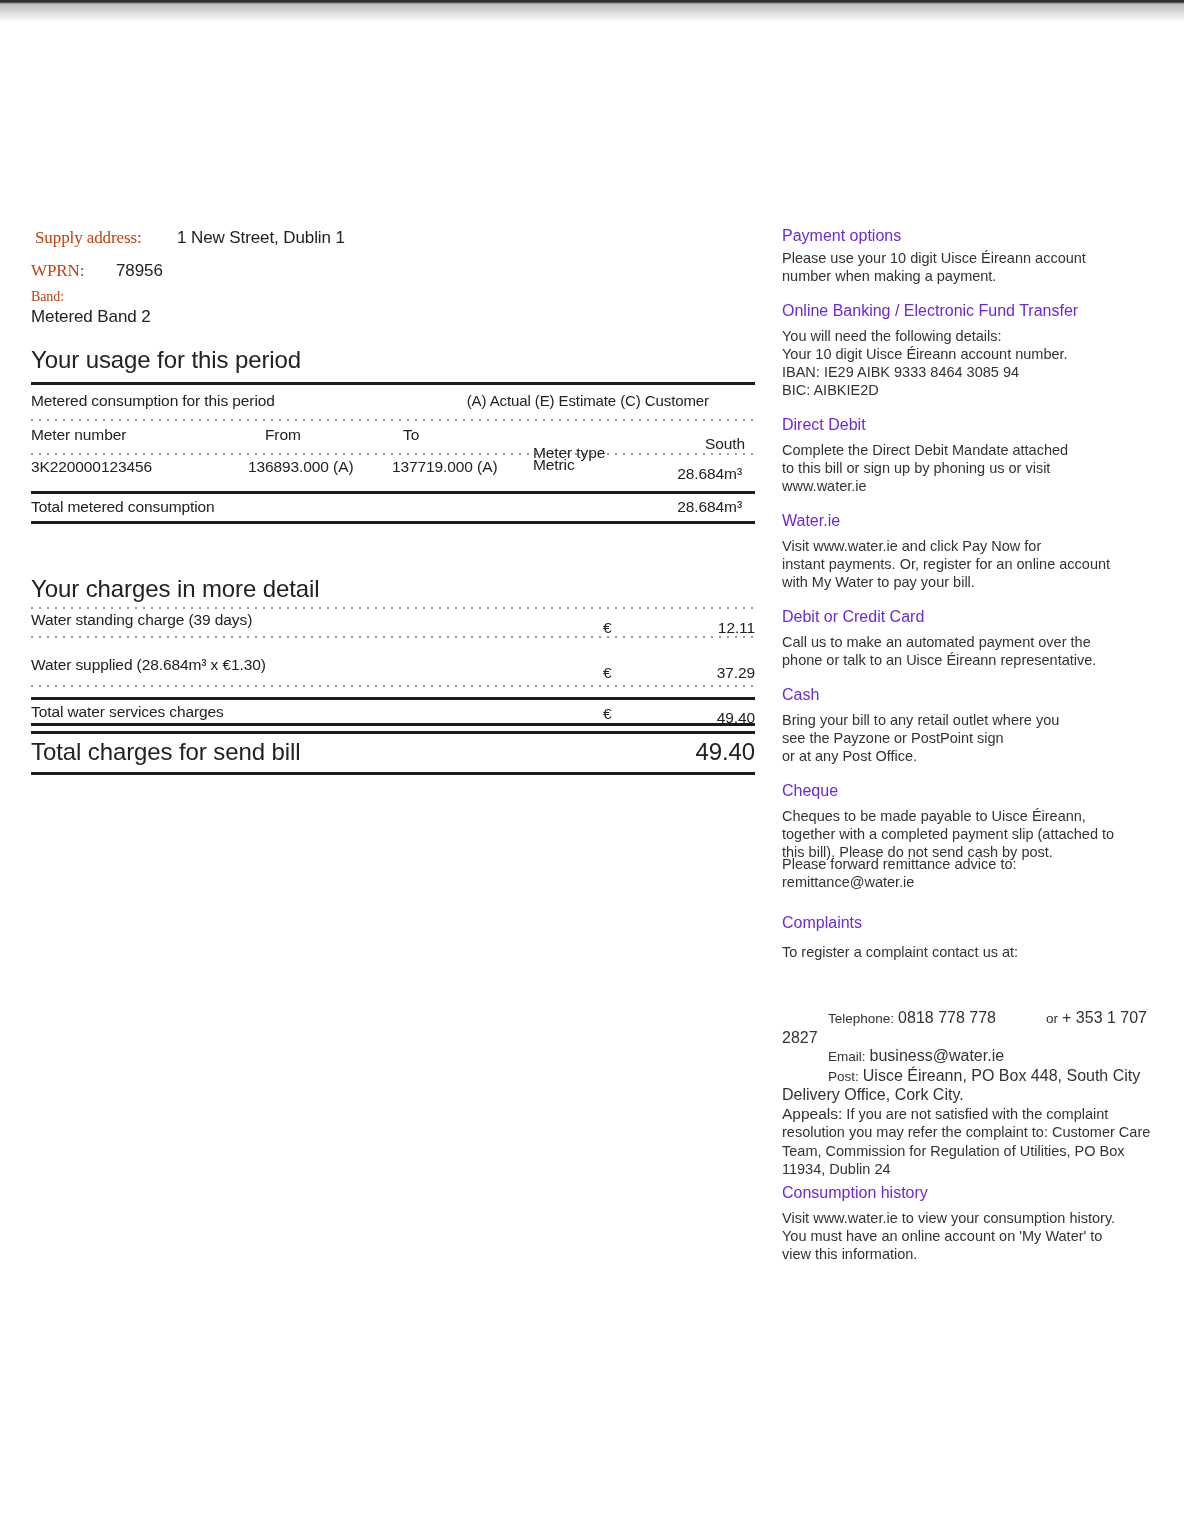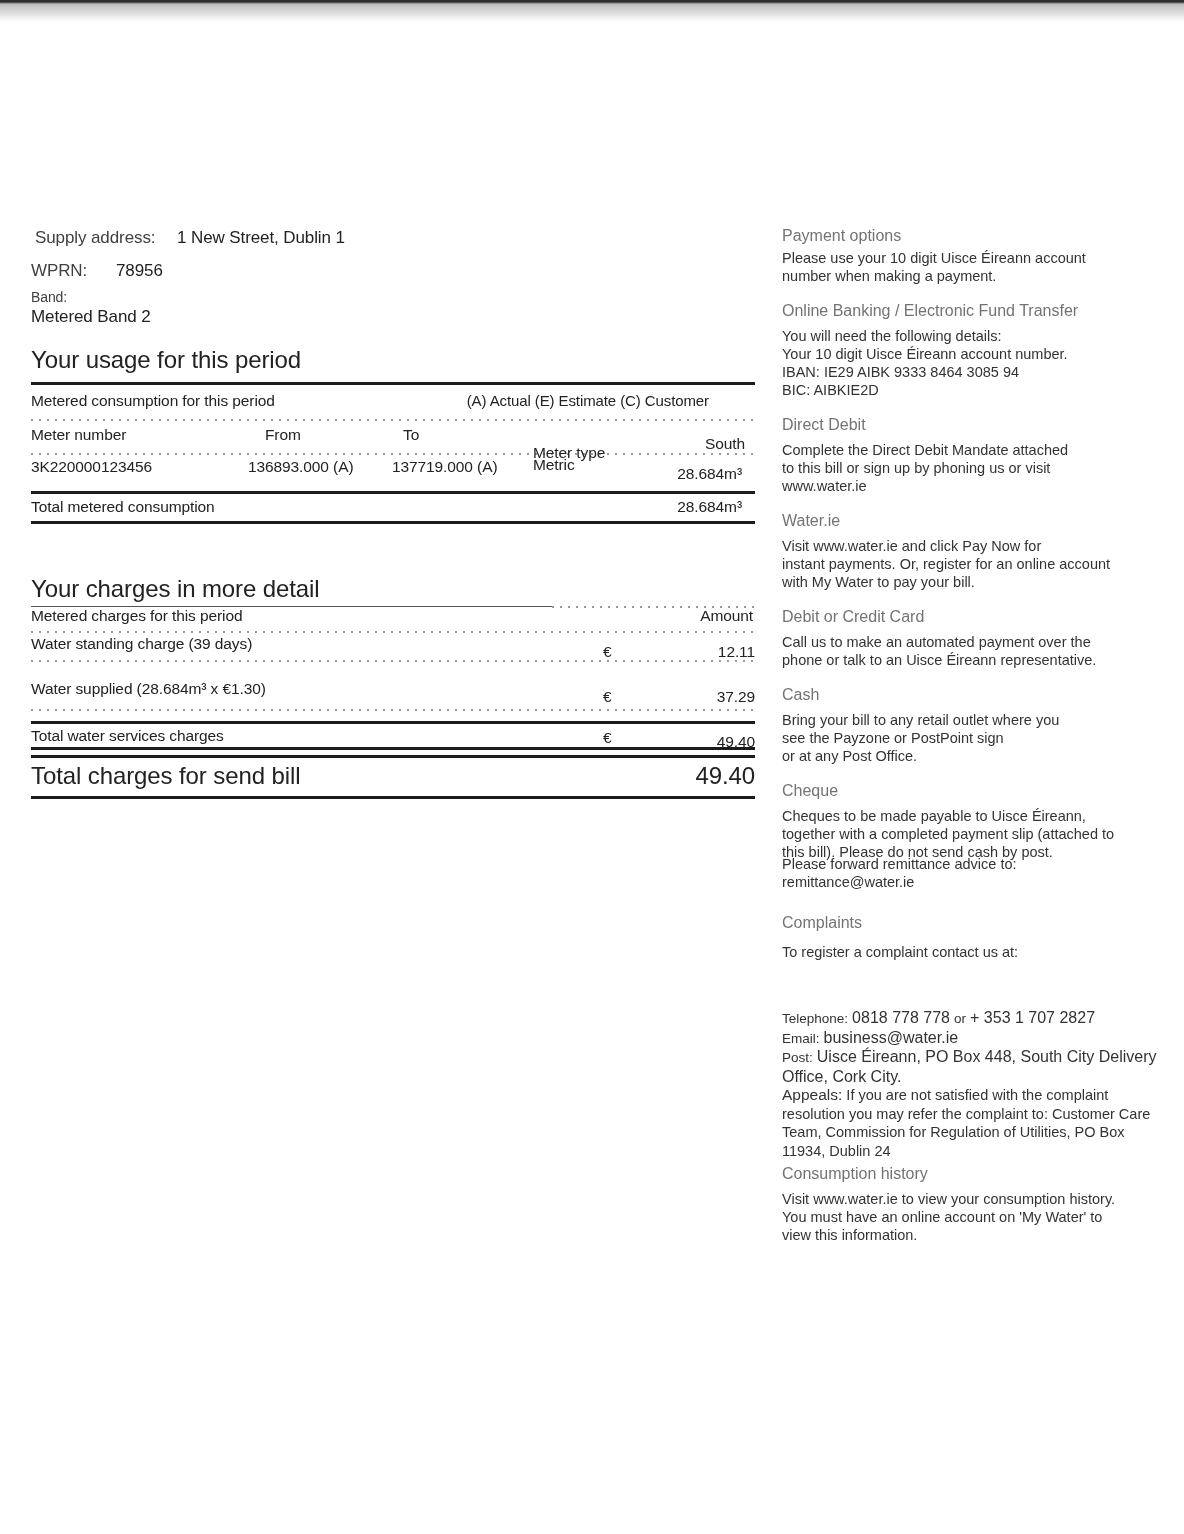--- a/index.html
+++ b/index.html
@@ -10,21 +10,21 @@
   .top-shadow { position:absolute; left:0; top:0; width:100%; height:22px;
     background:linear-gradient(to bottom,#2e2e2e 0px,#2e2e2e 2px,#bdbdbd 4px,#ffffff 22px); }
 
   
   .left-col { position:absolute; left:31px; top:228px; width:724px; letter-spacing:-0.1px; }
 
   .acct-row { display:flex; line-height:20px; }
   .acct-row.supply { padding-left:4px; }
   .acct-row.wprn { margin-top:13px; }
   .acct-row.band { margin-top:6px; align-items:baseline;flex-direction:column; }
-  .acct-label { font-size:17px; color:#404040; }
+  .acct-label { font-size:17px; color:#c2410c;font-family:Liberation Serif, serif; }
   .acct-label.w-supply { width:142px; }
   .acct-label.w-wprn { width:85px; }
   .acct-label.w-band { width:89px; font-size:14px; }
   .acct-value { font-size:17px; color:#222; }
 
   .section-title { font-size:24px; font-weight:500; color:#222; line-height:30px; }
   .usage-title { margin-top:18px; }
   .thick-rule { height:3px; background:#1c1c1c; }
   .rule-after-title { margin-top:7px; }
 
@@ -69,26 +69,26 @@
   .ctotal .cgrid { padding:3px 0 2px 0; }
   .ctotal .cur { position:relative; top:2px; }
   .ctotal .amt { position:relative; top:6px; text-align:right; }
 
   .bill-total { border-top:3px solid #1c1c1c; border-bottom:3px solid #1c1c1c; margin-top:5px;
     display:flex; justify-content:space-between; align-items:center; padding:4px 0 6px 0; }
   .bill-total .bt-label, .bill-total .bt-amt { font-size:24px; font-weight:500; line-height:28px; }
 
   
   .right-col { position:absolute; left:782px; top:226px; width:378px; color:#333; }
-  .rc-heading { font-size:16px; font-weight:500; color:#737373; line-height:19px; margin-top:16px; margin-bottom:7px; }
+  .rc-heading { font-size:16px; font-weight:500; color:#6d28d9; line-height:19px; margin-top:16px; margin-bottom:7px; }
   .rc-heading.first { margin-top:0; margin-bottom:4px; }
   .rc-body { font-size:14.5px; line-height:18px; white-space:pre-line; }
   .rc-remit { margin-top:-6px; }
   .contact-block { margin-top:48px; font-size:14.5px; line-height:18.5px; }
-  .c-label { font-size:13.5px; color:#333; }
+  .c-label { font-size:13.5px; color:#333;margin-left:46px; }
   .c-big { font-size:16px; color:#333; }
   .c-appeals { font-size:15.5px; }
   .c-normal { font-size:14.5px; }
 </style>
 </head>
 <body>
 
 <div class="page">
   <div class="top-shadow"></div>
 
@@ -135,26 +135,20 @@
 
     <div class="thick-rule rule-above-utotal"></div>
     <div class="utotal-row">
       <span>Total metered consumption</span>
       <span class="tv">28.684m³</span>
     </div>
     <div class="thick-rule"></div>
 
     <div class="section-title charges-title">Your charges in more detail</div>
 
-    <div class="cheader-row">
-      <span class="seg-solid"></span>
-      <span class="seg-dotted"></span>
-      <span class="ch-left">Metered charges for this period</span>
-      <span class="ch-right">Amount</span>
-    </div>
     <div class="dotted dotted-c"></div>
 
     <div class="cgrid crow">
       <span>Water standing charge (39 days)</span>
       <span class="cur">€</span>
       <span class="amt">12.11</span>
     </div>
     <div class="dotted"></div>
 
     <div class="cgrid crow crow2">

